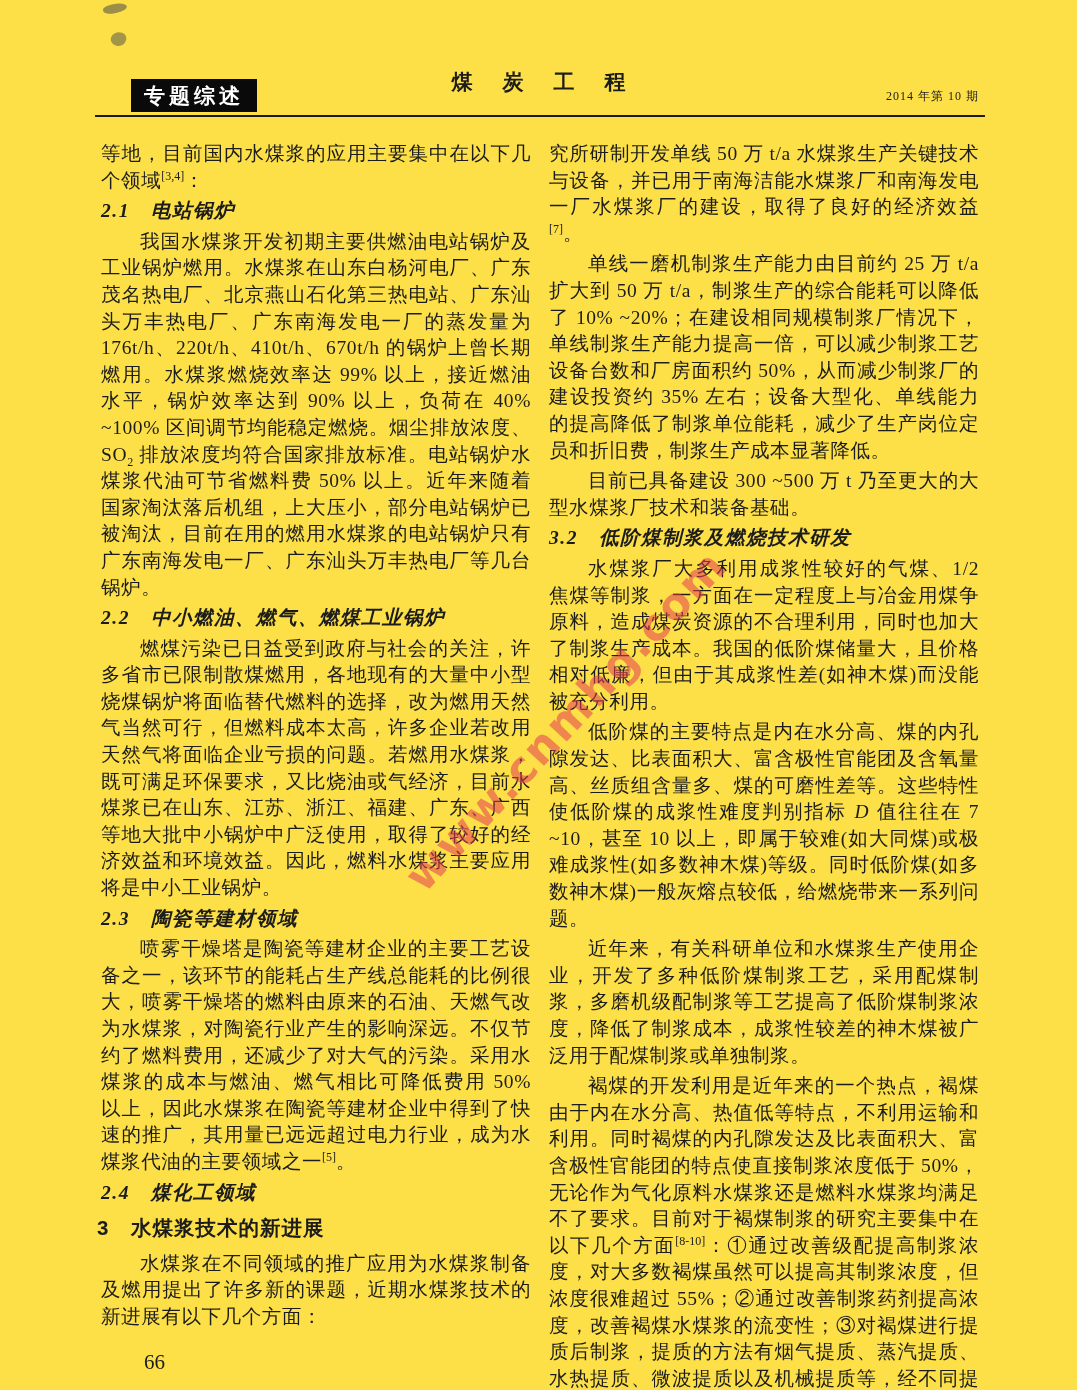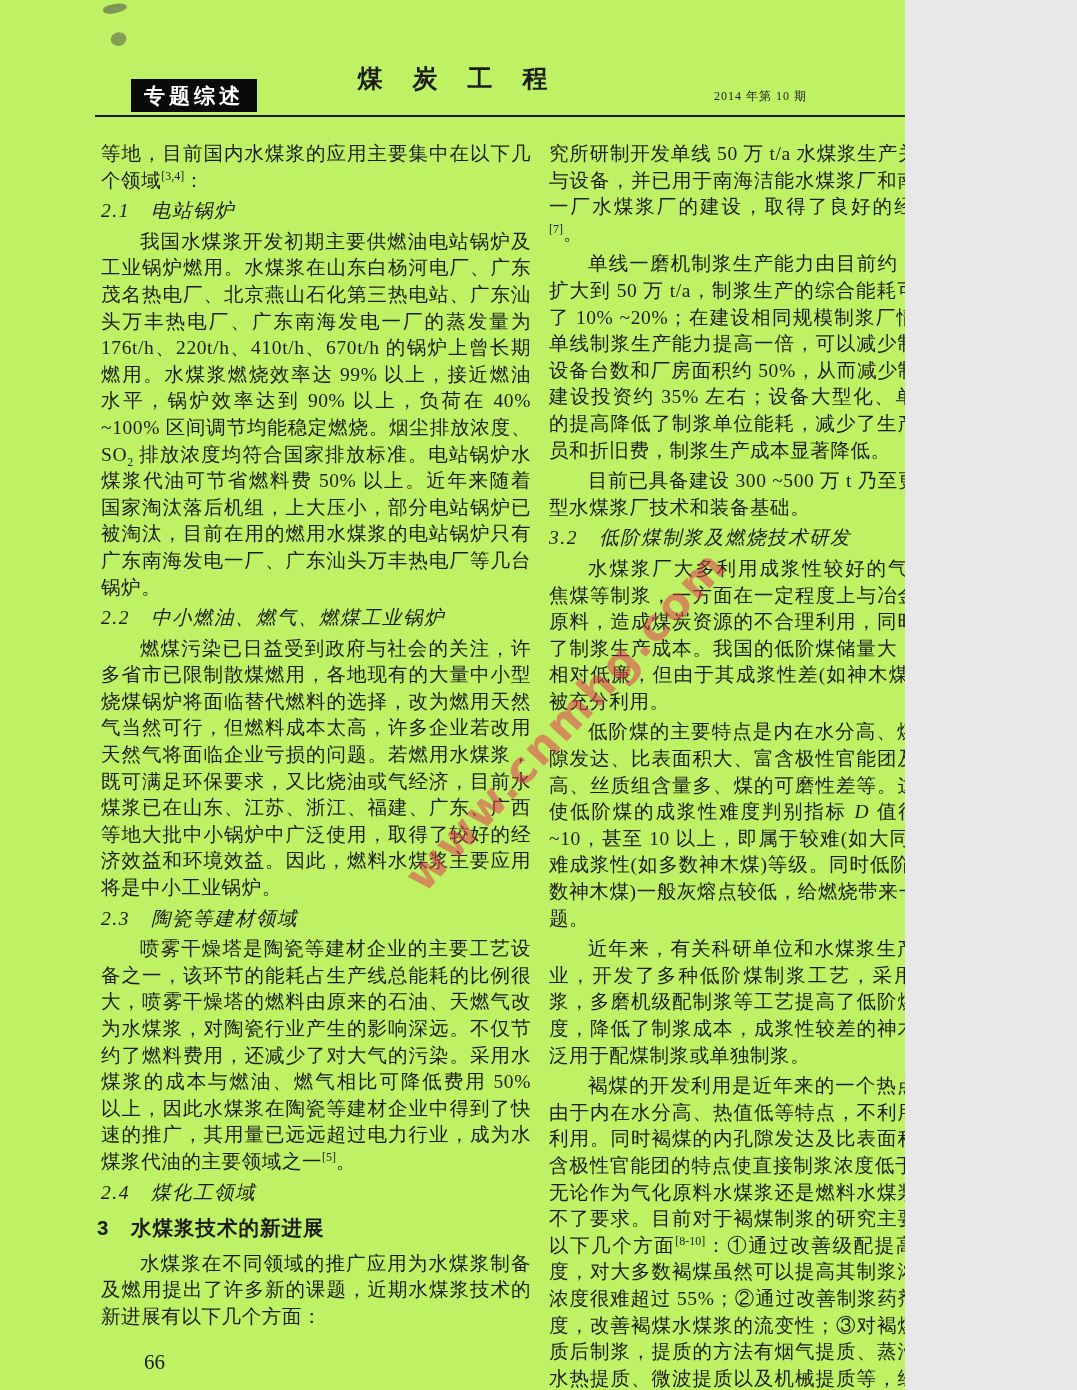--- a/index.html
+++ b/index.html
@@ -1,36 +1,36 @@
 <!DOCTYPE html>
 <html lang="zh"><head>
 <meta charset="utf-8">
 <style>
   html,body{margin:0;padding:0;background:#e8e8e8;}
   .page{
     position:relative;
-    width:905px;height:1390px;
-    background:#bef264;
+    width:1077px;height:1390px;
+    background:#fde047;
     overflow:hidden;
     font-family:"Liberation Serif","DejaVu Serif",serif;
     color:#1c1c1c;
   }
   
   .badge{
     position:absolute;left:131px;top:79px;
     width:126px;height:33px;
     background:#0a0a0a;color:#ffffff;
     display:flex;align-items:center;justify-content:center;
     font-family:"Liberation Sans","DejaVu Sans",sans-serif;
     font-size:21px;font-weight:bold;letter-spacing:4px;
   }
   .journal-title{
-    position:absolute;top:62px;left:50%;
+    position:absolute;top:68px;left:50%;
     transform:translateX(-50%);
-    font-size:25px;font-weight:bold;
+    font-size:21px;font-weight:bold;
     letter-spacing:30px;padding-left:30px;
     white-space:nowrap;
     font-family:Liberation Mono, monospace;
   }
   .issue{
     position:absolute;top:88px;right:98px;
     font-size:12px;letter-spacing:1px;
   }
   .header-rule{
     position:absolute;left:95px;top:115px;
@@ -53,21 +53,21 @@
     font-size:19.5px;line-height:26.6px;
     letter-spacing:0.6px;
     text-align:justify;text-justify:inter-character;
   }
   .col-left{left:97px;}
   .col-right{left:545px;}
   .blk{margin:4px;}
   .blk.p{text-indent:2em;}
   .blk.pc{text-indent:0;}
   .blk.h2{
-    font-style:italic;font-weight:400;
+    font-style:italic;font-weight:700;
     letter-spacing:1.5px;text-indent:0;
   }
   .blk.h1{
     font-family:"Liberation Sans","DejaVu Sans",sans-serif;
     font-style:normal;font-weight:bold;font-size:20.5px;
     margin:9px 0 9px 0;text-indent:0;letter-spacing:1px;
   }
   .blk sup{font-size:12px;line-height:0;vertical-align:super;letter-spacing:0;}
   .blk sub{font-size:12px;line-height:0;vertical-align:sub;letter-spacing:0;}
   .blk i{font-style:italic;padding:0 1px;}

